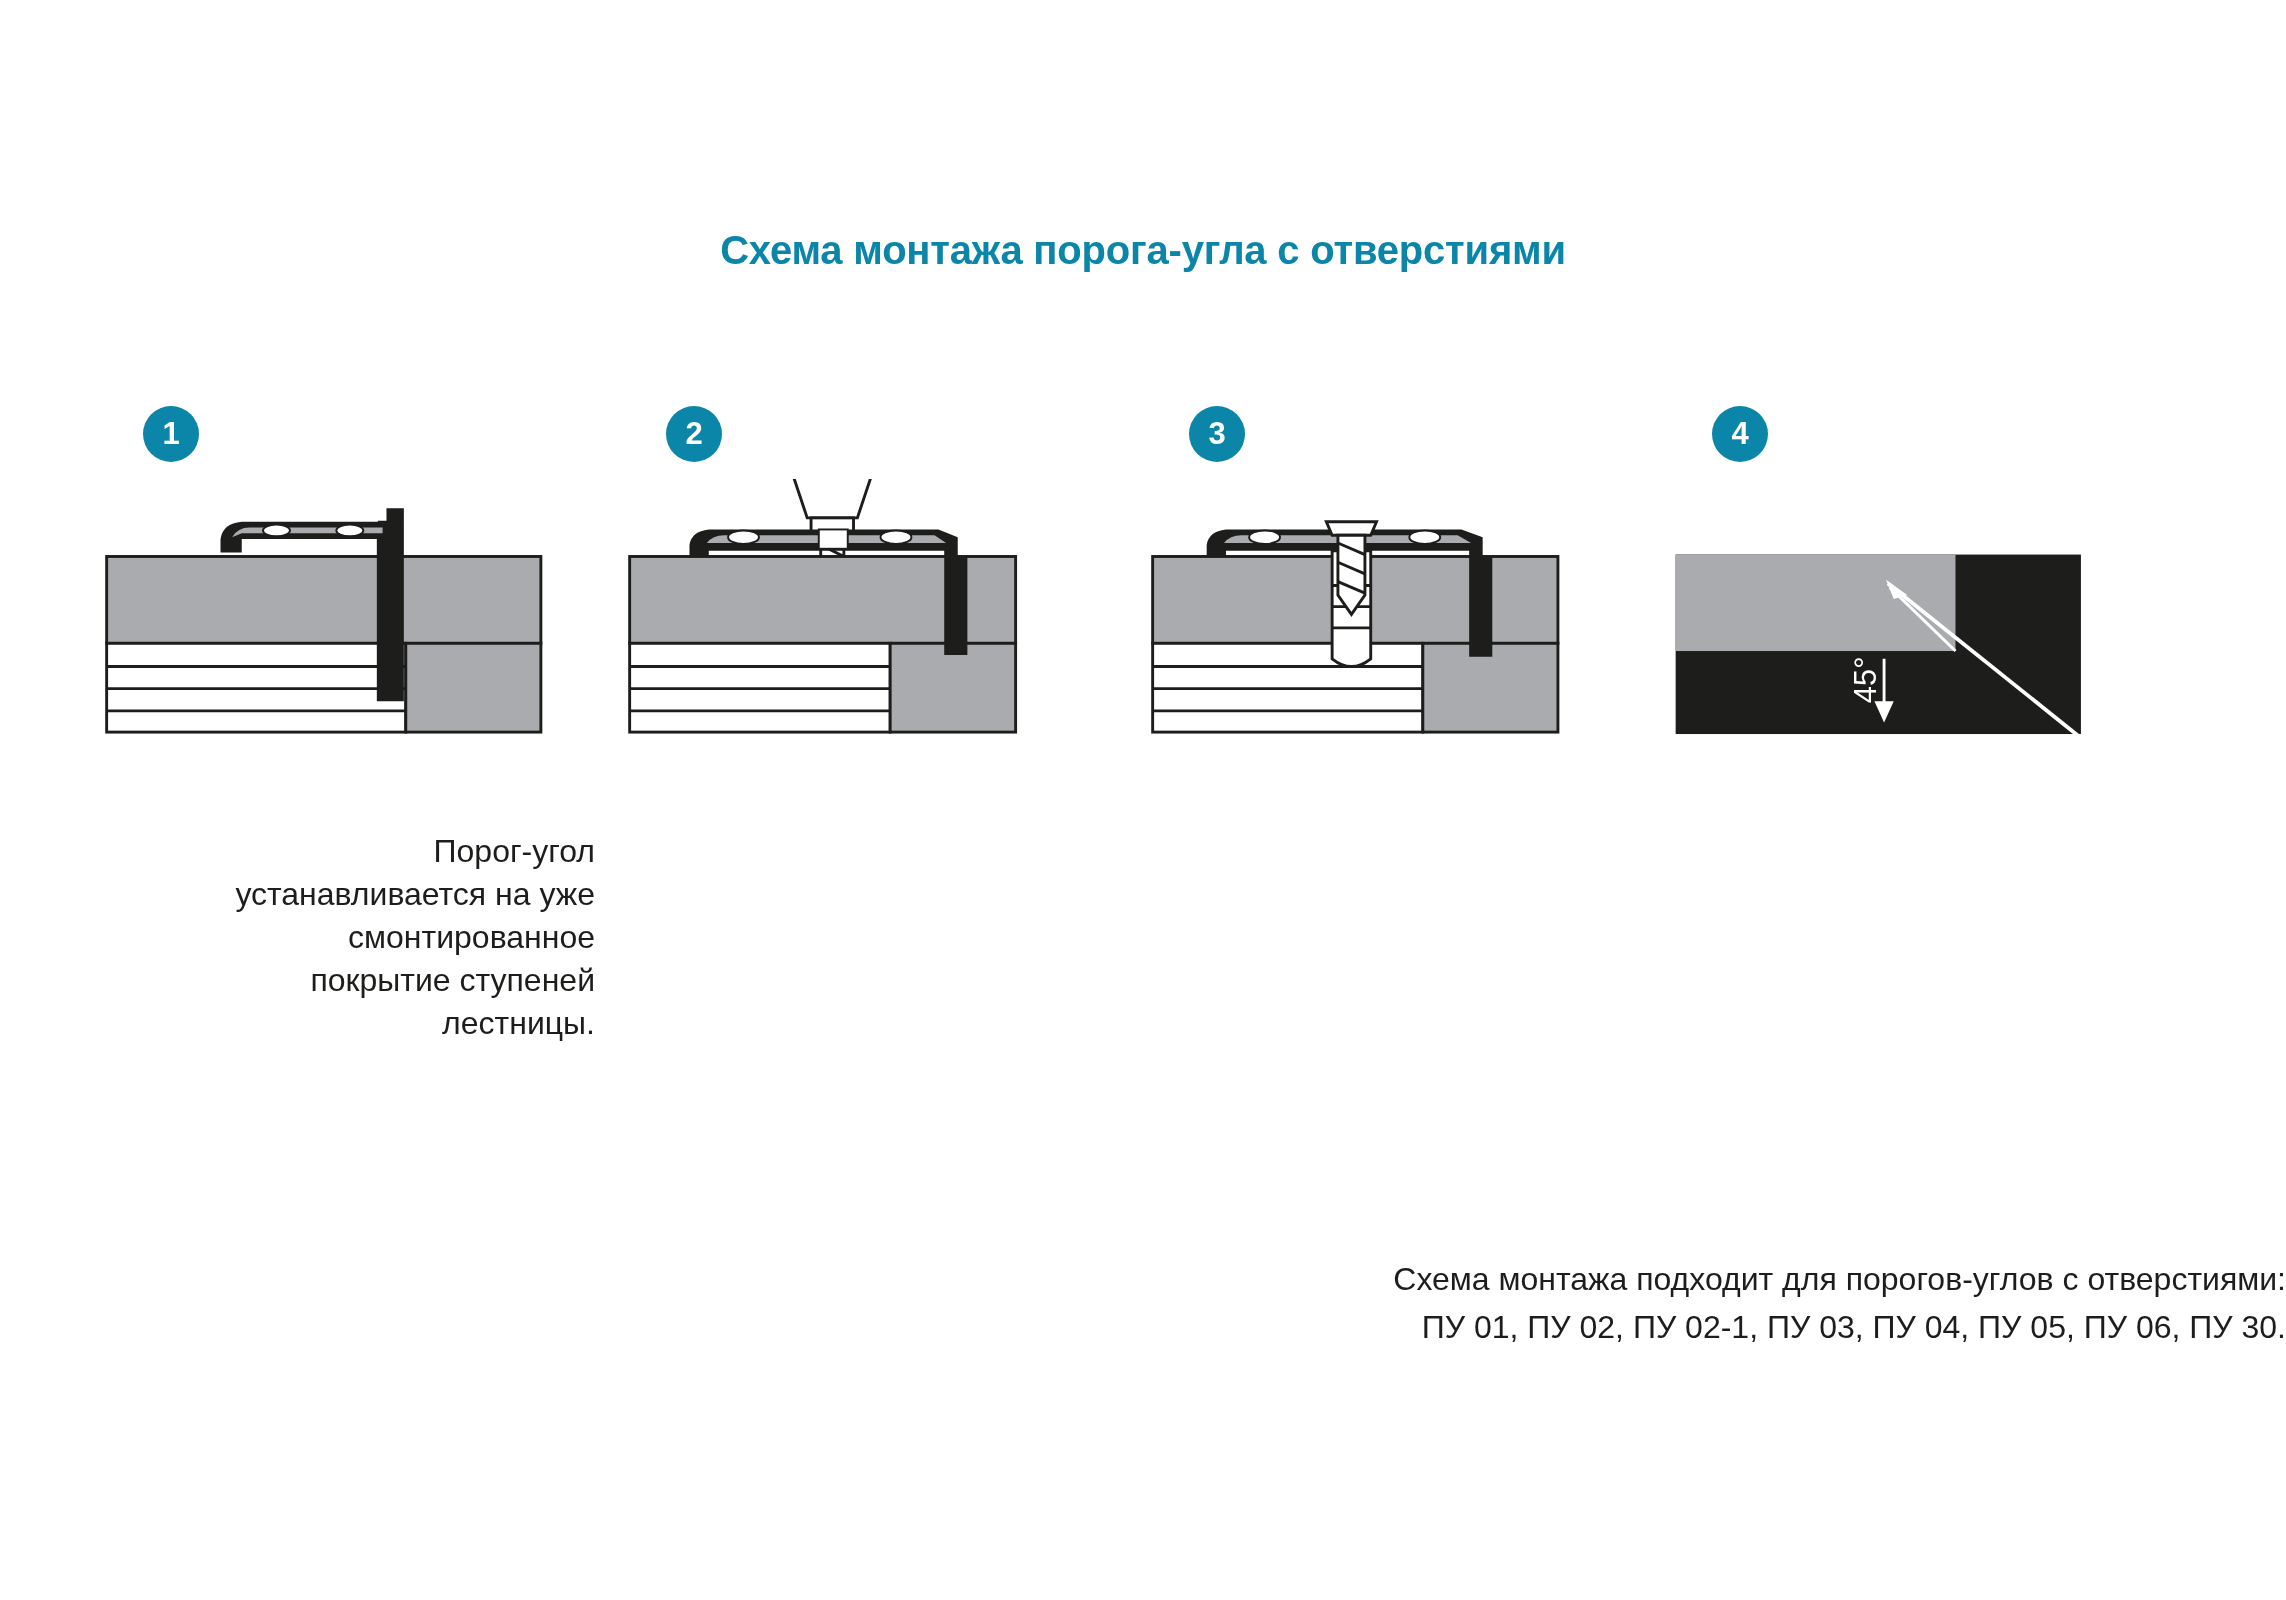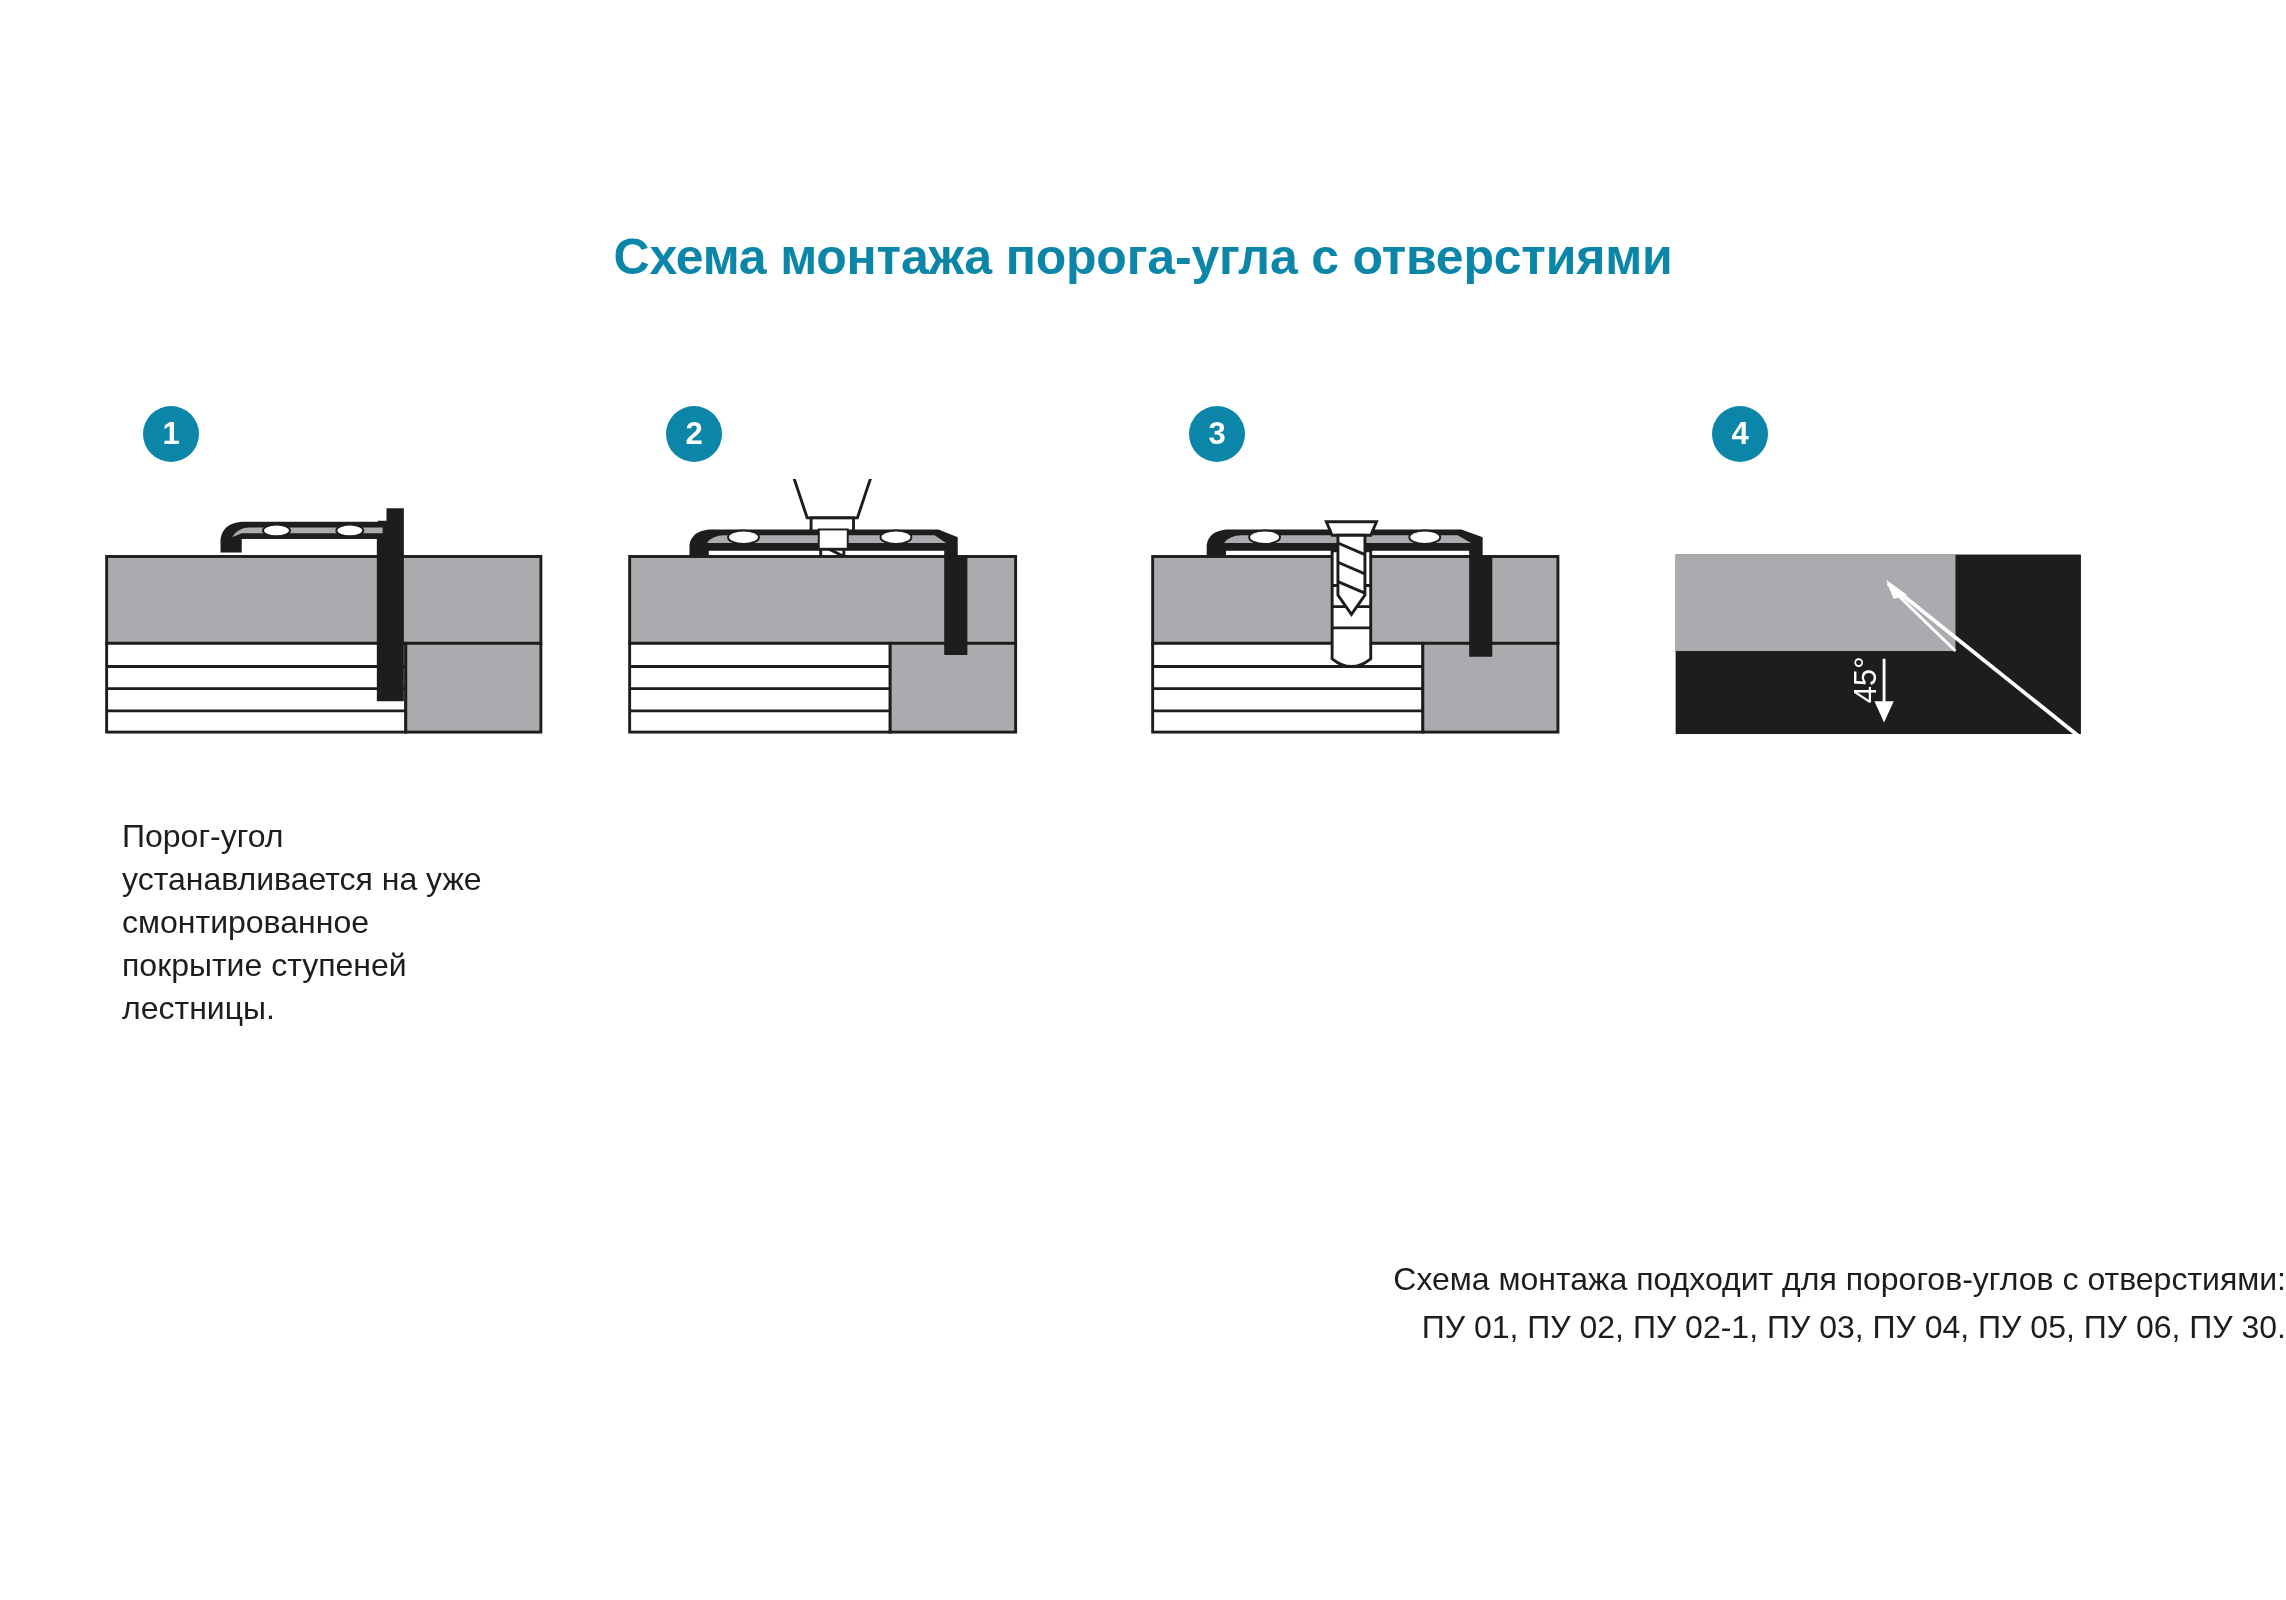--- a/index.html
+++ b/index.html
@@ -19,21 +19,21 @@
     width: 2286px;
     height: 1601px;
     background: #ffffff;
   }
   .title {
     position: absolute;
     top: 228px;
     left: 0;
     width: 2286px;
     text-align: center;
-    font-size: 50px;
+    font-size: 40px;
     font-weight: bold;
     color: #0b86a8;
     letter-spacing: -0.2px;
   }
   .steps {
     position: absolute;
     top: 406px;
     left: 97px;
     width: 2093px;
     display: flex;
@@ -57,22 +57,22 @@
     align-items: center;
     justify-content: center;
     margin-left: 46px;
   }
   .art {
     height: 328px;
     margin-top: 17.4px;
     position: relative;
   }
   .caption {
-    margin-top: 8px;
-    text-align: left;
+    margin-top: 23px;
+    text-align: right;
     font-size: 32px;
     line-height: 43px;
     color: #1d1d1b;
     padding: 0 25px;
     white-space: pre-line;
   }
   .footer {
     position: absolute;
     top: 1255px;
     left: 0;

